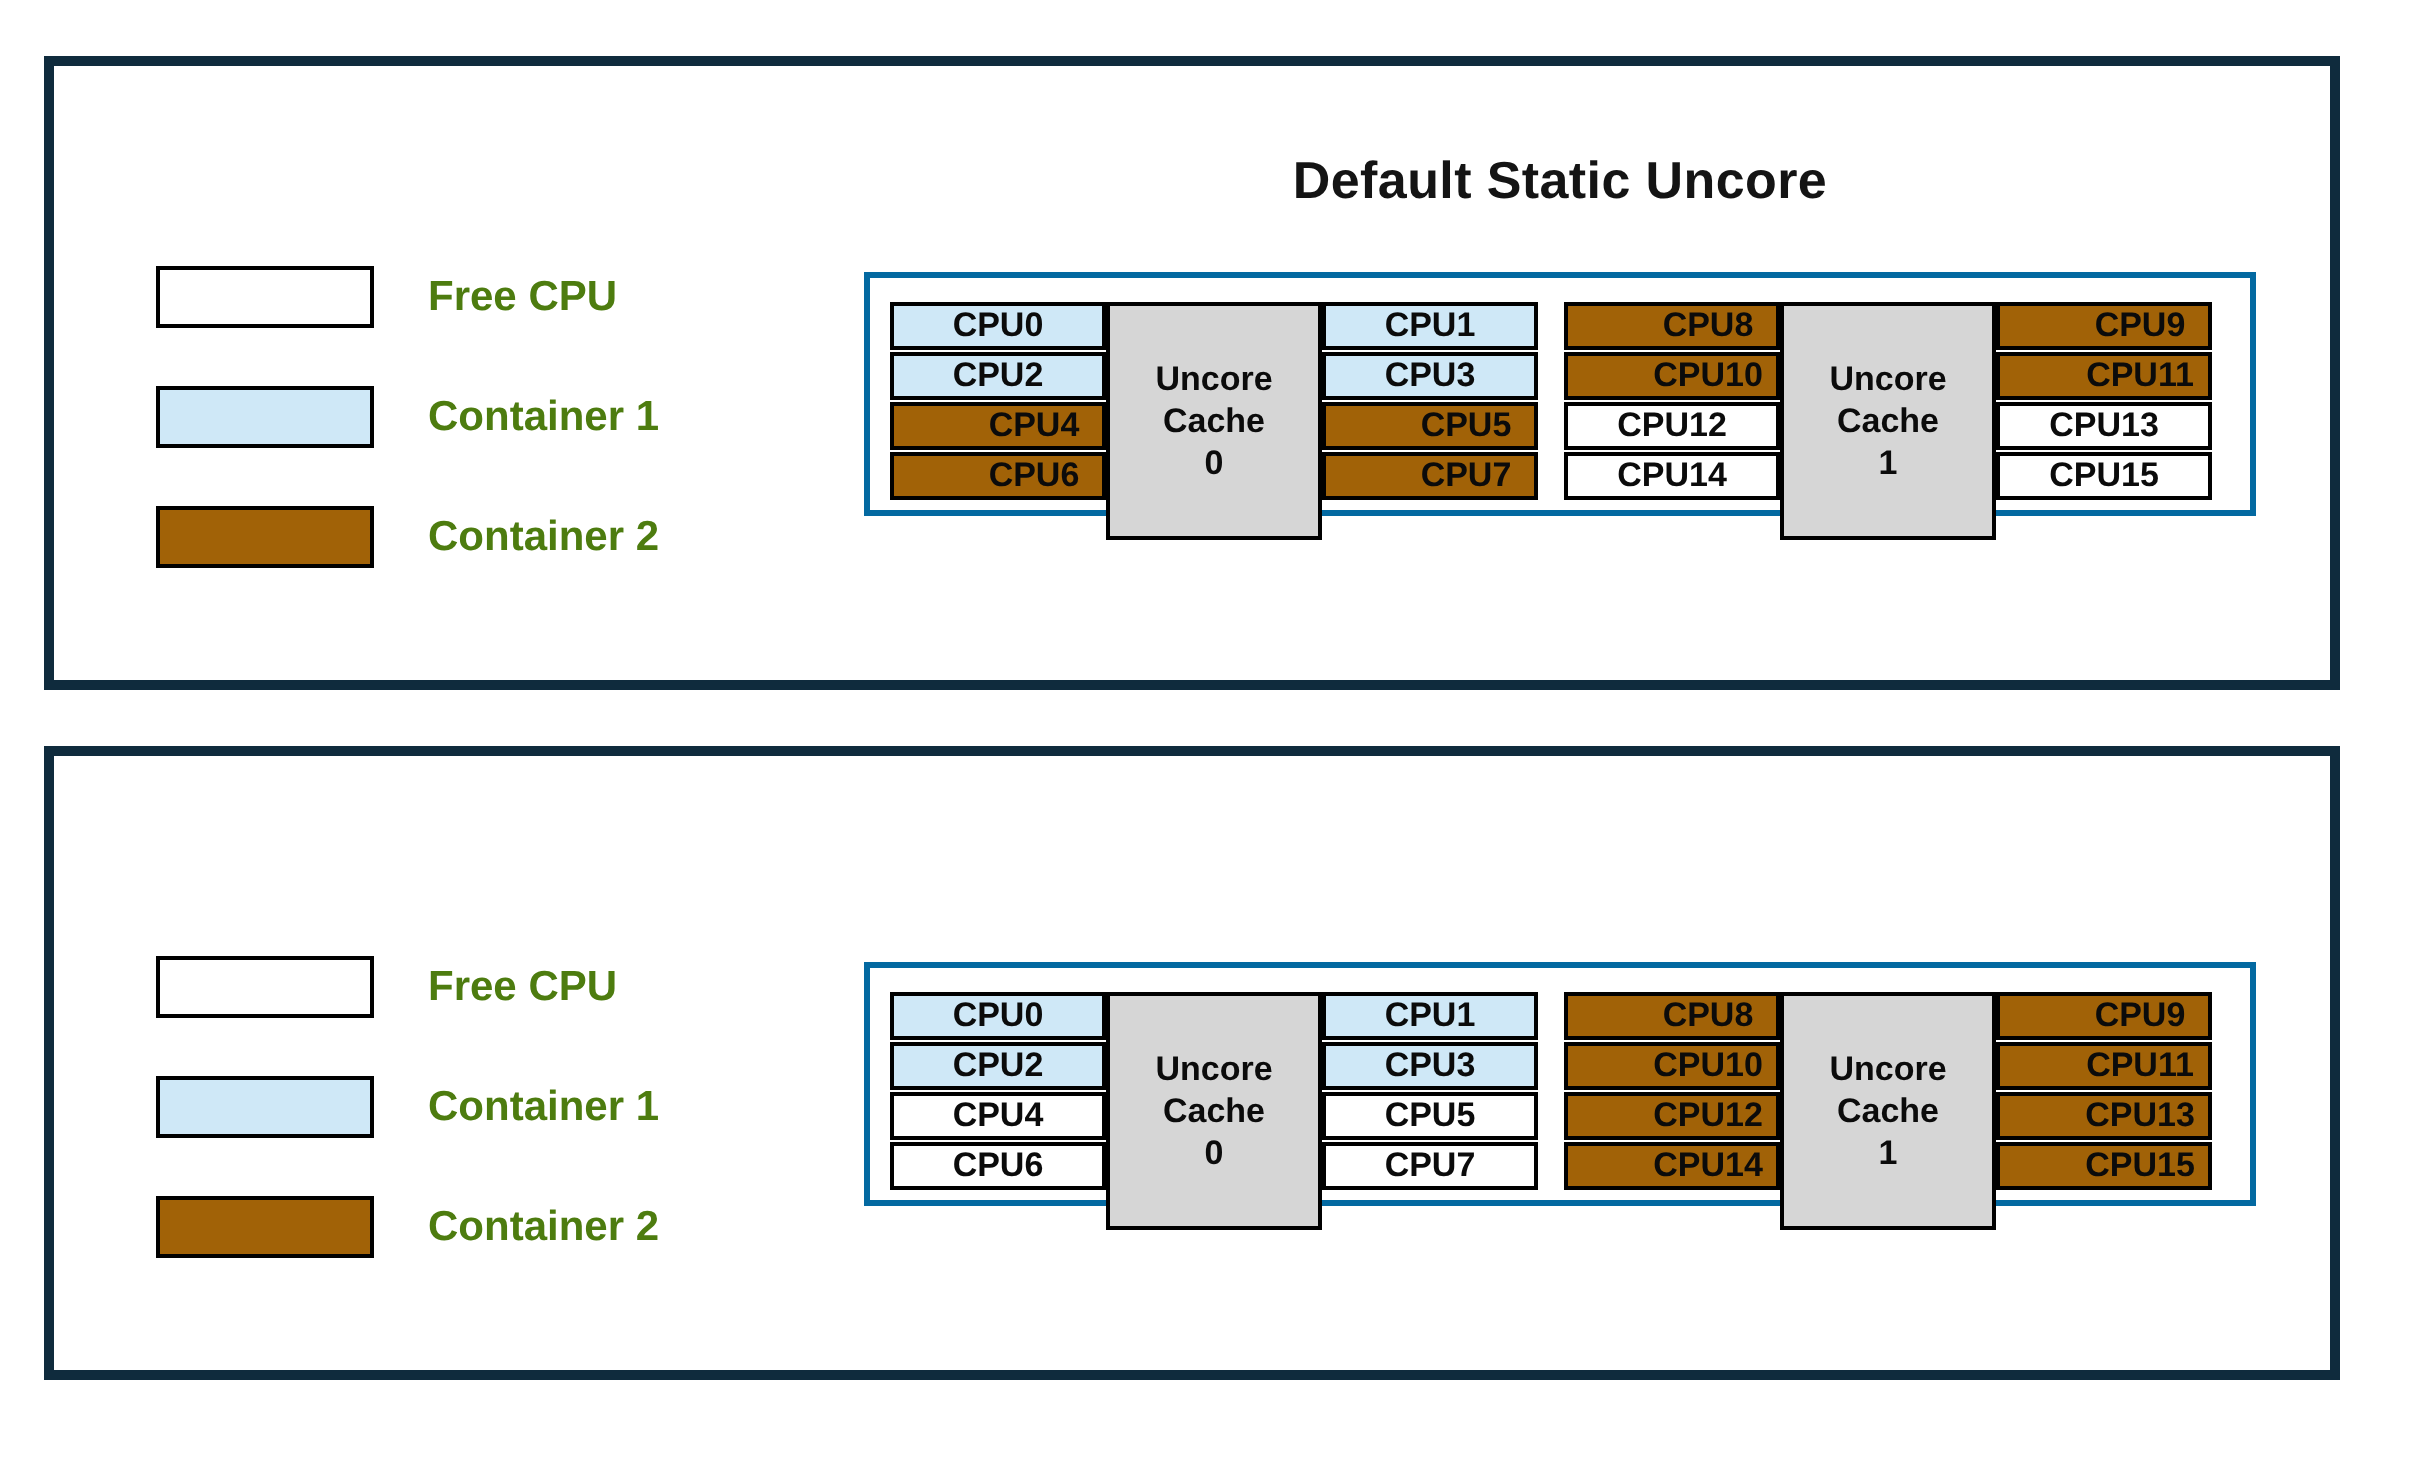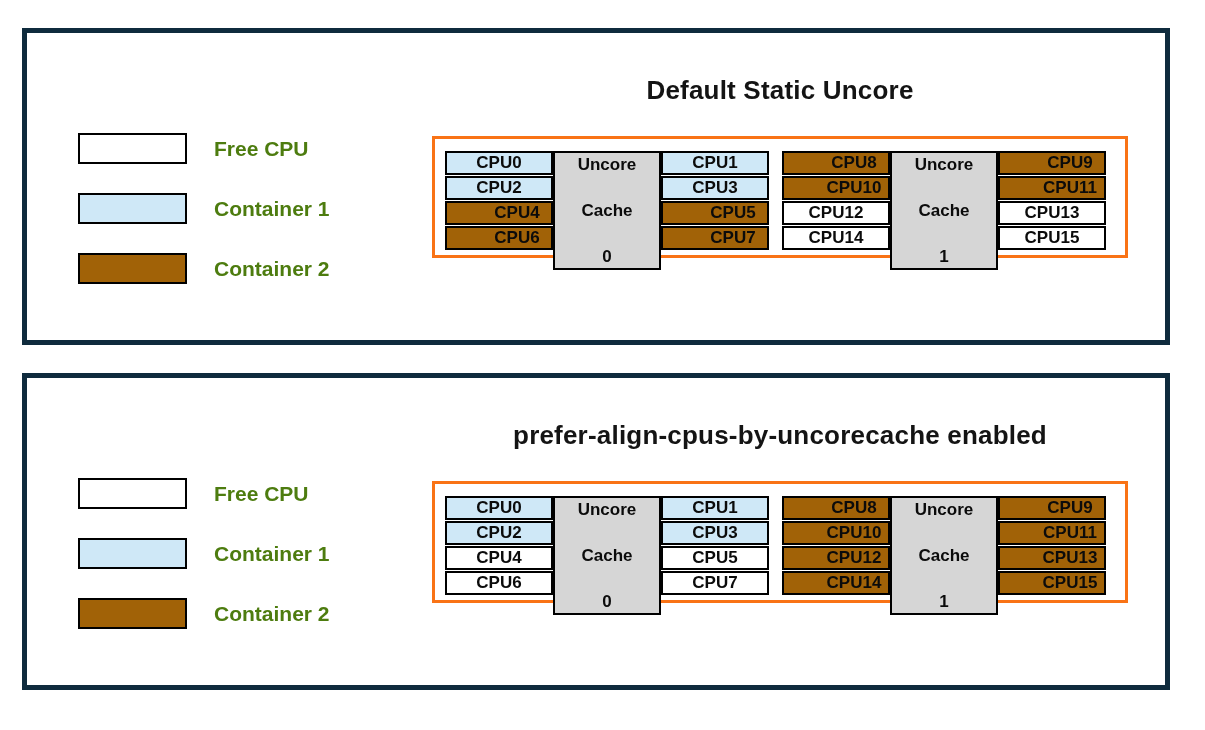--- a/index.html
+++ b/index.html
@@ -27,35 +27,35 @@
   }
   .legend-row { display: flex; align-items: center; gap: 27px; }
   .legend-swatch {
     width: 109px; height: 31px; border: 2px solid #000;
     box-sizing: border-box; background: #fff;
   }
   .legend-label { font-weight: bold; font-size: 21px; color: #4d7c0f; white-space: nowrap; }
 
   .diagram {
     position: absolute; left: 405px; top: 103px; width: 696px; height: 122px;
-    border: 3px solid #f97316; box-sizing: border-box; background: #fff;
+    border: 3px solid #0369a1; box-sizing: border-box; background: #fff;
     display: flex; gap: 13px; padding: 12px 10px; justify-content: flex-start;
   }
   .group { display: flex; }
   .cpu-col { display: flex; flex-direction: column; gap: 1px; width: 108px; }
   .cpu {
     height: 29px; border: 2px solid #000; box-sizing: border-box;
     display: flex; align-items: center; justify-content: center;
     font-weight: bold; font-size: 17px; color: #0b0b0b; background: #fff;
   }
   .cache {
     width: 108px; height: 119px; border: 2px solid #000; box-sizing: border-box;
     background: #d6d6d6; display: flex; flex-direction: column;
     align-items: center; justify-content: center;
-    font-weight: bold; font-size: 17px; line-height: 1.25; color: #0b0b0b; gap: 25px;
+    font-weight: bold; font-size: 17px; line-height: 1.25; color: #0b0b0b;
   }
   [data-state="free"]       { background: #ffffff; }
   [data-state="container1"] { background: #cfe8f7; }
   [data-state="container2"] { background: #a16207; padding-left: 36px; }
 </style>
 </head>
 <body>
 
 <div class="panel panel-0">
   <div class="panel-title">Default Static Uncore</div>
@@ -111,21 +111,20 @@
         <div class="cpu" data-state="container2">CPU9</div>
         <div class="cpu" data-state="container2">CPU11</div>
         <div class="cpu" data-state="free">CPU13</div>
         <div class="cpu" data-state="free">CPU15</div>
       </div>
     </div>
   </div>
 </div>
 
 <div class="panel panel-1">
-  <div class="panel-title">prefer-align-cpus-by-uncorecache enabled</div>
 
   <div class="legend">
     <div class="legend-row">
       <div class="legend-swatch" data-state="free"></div>
       <div class="legend-label">Free CPU</div>
     </div>
     <div class="legend-row">
       <div class="legend-swatch" data-state="container1"></div>
       <div class="legend-label">Container 1</div>
     </div>

